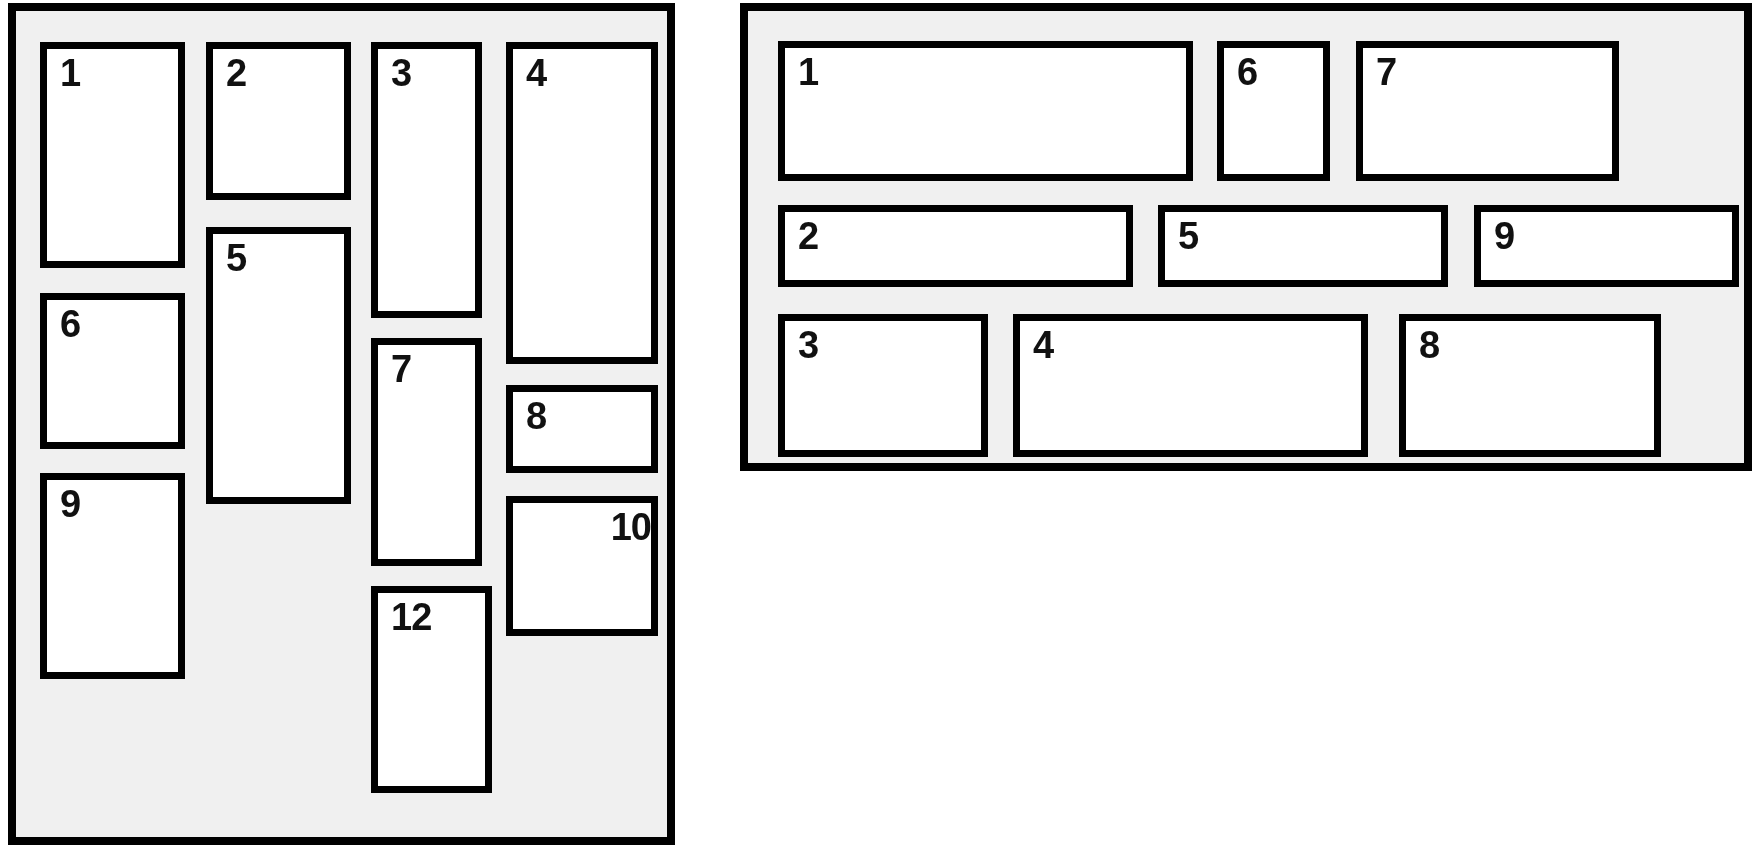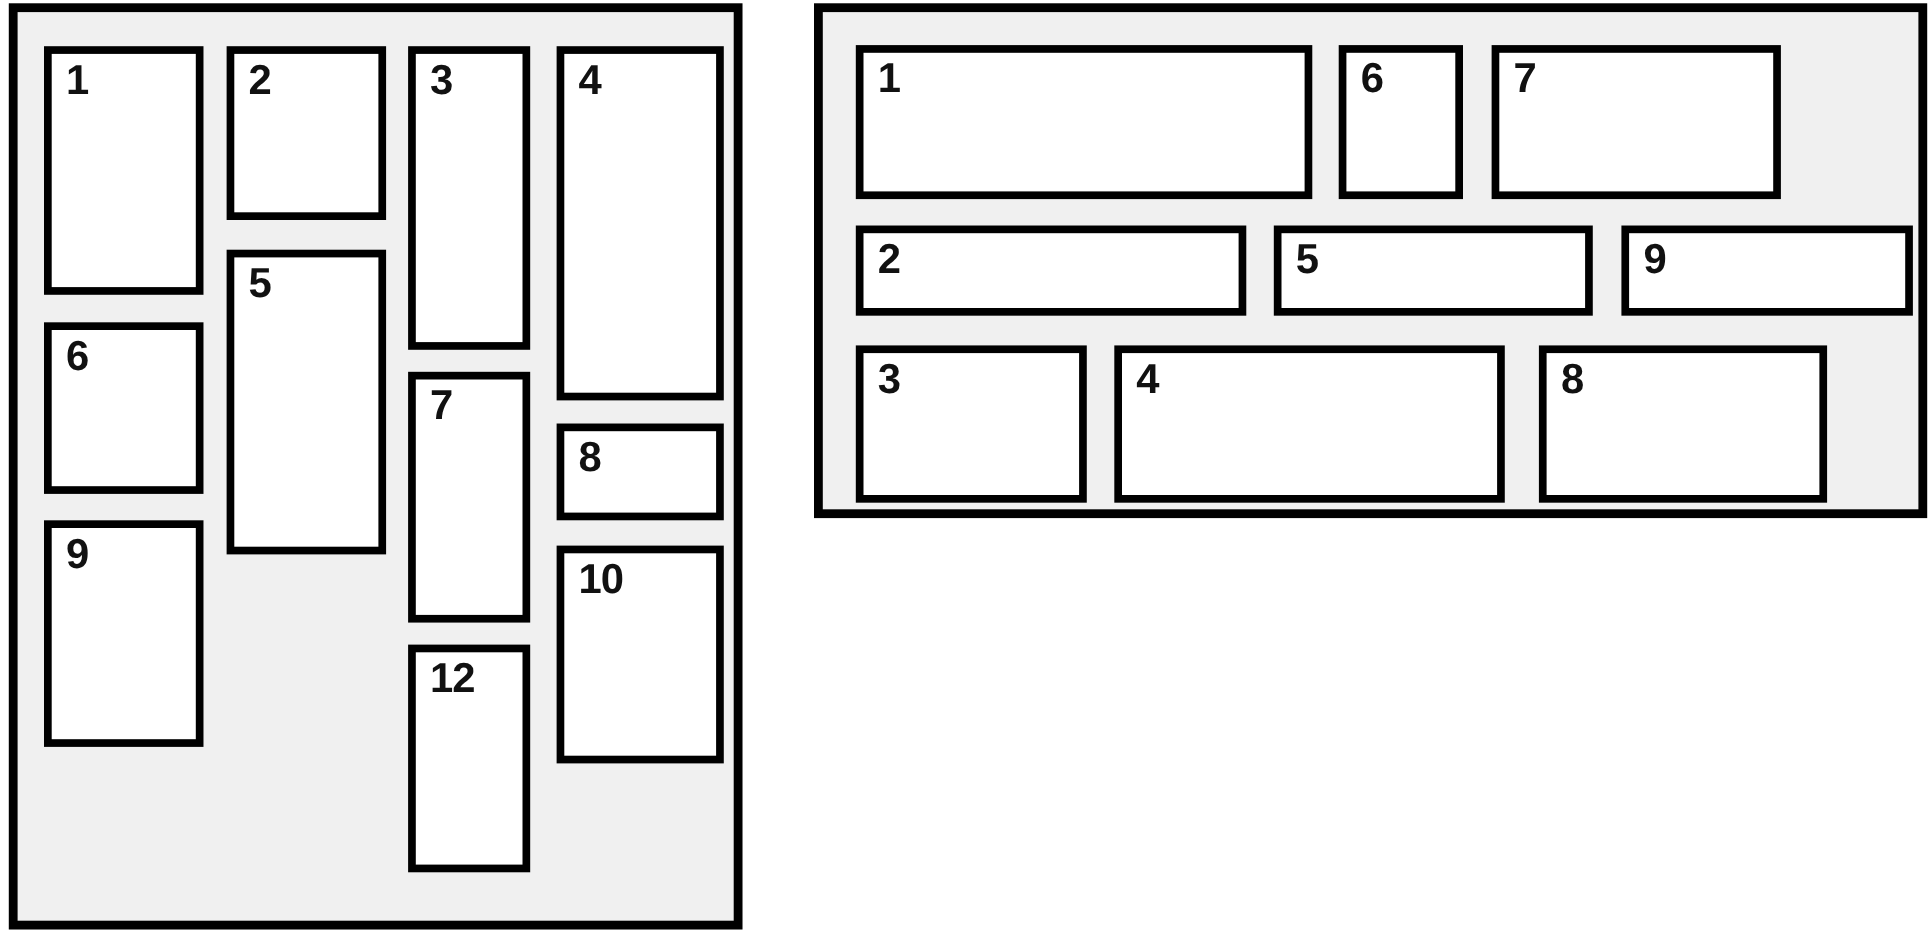--- a/index.html
+++ b/index.html
@@ -51,23 +51,23 @@
   
   .L1  { left: 24px;  top: 31px;  width: 145px; height: 226px; }
   .L2  { left: 190px; top: 31px;  width: 145px; height: 158px; }
   .L3  { left: 355px; top: 31px;  width: 111px; height: 276px; }
   .L4  { left: 490px; top: 31px;  width: 152px; height: 322px; }
   .L5  { left: 190px; top: 216px; width: 145px; height: 277px; }
   .L6  { left: 24px;  top: 282px; width: 145px; height: 156px; }
   .L7  { left: 355px; top: 327px; width: 111px; height: 228px; }
   .L8  { left: 490px; top: 374px; width: 152px; height: 88px;  }
   .L9  { left: 24px;  top: 462px; width: 145px; height: 206px; }
-  .L10 { left: 490px; top: 485px; width: 152px; height: 198px; }
+  .L10 { left: 490px; top: 485px; width: 152px; height: 140px; text-align: right; }
   .L11 { left: 190px; top: 517px; width: 145px; height: 205px; }
-  .L12 { left: 355px; top: 575px; width: 111px; height: 207px; }
+  .L12 { left: 355px; top: 575px; width: 121px; height: 207px; }
   
   .R1  { left: 30px;  top: 30px;  width: 415px; height: 140px; }
   .R2  { left: 30px;  top: 194px; width: 355px; height: 82px;  }
   .R3  { left: 30px;  top: 303px; width: 210px; height: 143px; }
   .R4  { left: 265px; top: 303px; width: 355px; height: 143px; }
   .R5  { left: 410px; top: 194px; width: 290px; height: 82px;  }
   .R6  { left: 469px; top: 30px;  width: 113px; height: 140px; }
   .R7  { left: 608px; top: 30px;  width: 263px; height: 140px; }
   .R8  { left: 651px; top: 303px; width: 262px; height: 143px; }
   .R9  { left: 726px; top: 194px; width: 265px; height: 82px;  }

